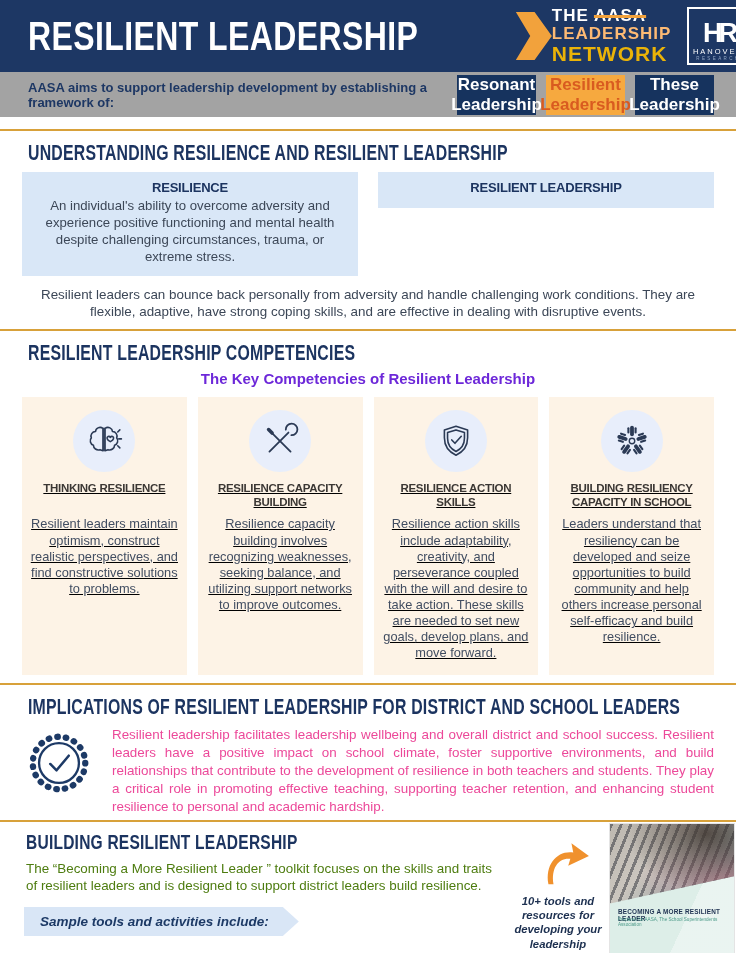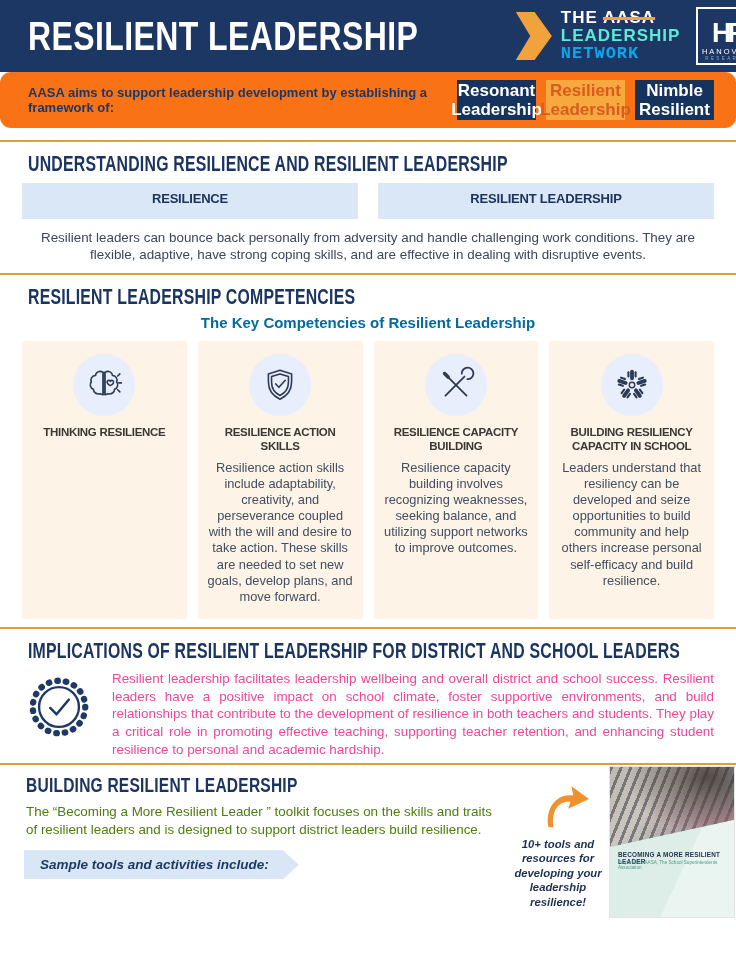--- a/index.html
+++ b/index.html
@@ -3,34 +3,34 @@
 <meta charset="utf-8">
 <style>
   * { margin:0; padding:0; box-sizing:border-box; }
   body { font-family:"Liberation Sans", sans-serif; background:#ffffff; }
   .page { width:736px; height:953px; background:#fff; position:relative; overflow:hidden; margin:0 auto; }
 
   
   .topbar { height:72px; background:#1d3764; display:flex; align-items:center; justify-content:space-between; padding:0 12px 0 28px; }
   .page-title { color:#fff; font-size:40px; font-weight:700; letter-spacing:.5px; transform:scaleX(.80); transform-origin:left center; white-space:nowrap; }
   .logo-group { display:flex; align-items:center; gap:16px; }
-  .aln { display:flex; align-items:center; gap:9px; }
+  .aln { display:flex; align-items:center; }
   .chevron { width:36px; height:48px; background:#f2a23c; clip-path:polygon(0 0, 52% 0, 100% 50%, 52% 100%, 0 100%, 40% 50%); }
   .aln-text { line-height:1.04; font-weight:700; letter-spacing:1px; white-space:nowrap; }
   .aln-l1 { color:#fff; font-size:17px; }
   .aasa-strike { text-decoration:line-through; text-decoration-color:#f2a23c; text-decoration-thickness:2.5px; }
-  .aln-l2 { color:#5eead4; font-size:17px; }
-  .aln-l3 { color:#0ea5e9; font-size:17px;font-family:Liberation Mono, monospace; }
+  .aln-l2 { color:#fdba74; font-size:17px; }
+  .aln-l3 { color:#eab308; font-size:21px; }
   .hanover { width:62px; height:58px; border:2px solid #fff; position:relative; display:flex; flex-direction:column; align-items:center; justify-content:flex-end; padding-bottom:2px; }
   .hr-mono { font-size:27px; color:#fff; font-weight:700; letter-spacing:-4px; line-height:.95; }
   .hanover-name { color:#fff; font-size:7.5px; letter-spacing:2px; font-weight:400; }
   .hanover-sub { color:#93a7c4; font-size:4.5px; letter-spacing:2.4px; }
 
   
-  .framework-bar { height:56px; background:#f97316; display:flex; align-items:center; padding:0 22px 0 28px; gap:10px;border-radius:11px; }
+  .framework-bar { height:45px; background:#a3a3a3; display:flex; align-items:center; padding:0 22px 0 28px; gap:10px; }
   .framework-text { color:#1d3764; font-weight:700; font-size:13px; flex:1; }
   .chip { width:79px; height:40px; display:flex; align-items:center; justify-content:center; text-align:center; font-weight:700; font-size:17px; line-height:1.12; cursor:pointer; }
   .chip-navy { background:#16335e; color:#fff; }
   .chip-orange { background:#f6a93f; color:#d95b20; }
 
   
   .goldline { height:2px; background:#d8a13a; }
   .gl-1 { margin-top:12px; }
   .gl-2 { margin-top:9px; }
   .gl-3 { margin-top:8px; }
@@ -38,22 +38,22 @@
   .sec-h { color:#1c3460; font-size:22px; font-weight:700; margin:9px 0 4px 28px; transform:scaleX(.72); transform-origin:left center; white-space:nowrap; letter-spacing:.3px; }
 
   
   .def-row { display:flex; gap:20px; margin:6px 22px 0; align-items:flex-start; }
   .def-box { flex:1; background:#d9e7f7; padding:8px 16px 10px; }
   .def-title { text-align:center; color:#1c3460; font-weight:700; font-size:13px; letter-spacing:-.2px; margin-bottom:3px; }
   .def-body { text-align:center; color:#3c4757; font-size:13.2px; line-height:1.28; }
   .summary { text-align:center; color:#3c4757; font-size:13.4px; line-height:1.3; margin:10px 40px 0; }
 
   
-  .sub-title { text-align:center; color:#0369a1; font-size:15px; font-weight:700; margin:2px 0 10px; }
-  .cards { display:flex; gap:11px; margin:0 22px; }
+  .sub-title { text-align:center; color:#6d28d9; font-size:15px; font-weight:700; margin:2px 0 10px; }
+  .cards { display:flex; gap:11px; margin:0 22px;text-decoration:underline; }
   .card { flex:1; background:#fdf3e6; padding:13px 8px 14px; display:flex; flex-direction:column; align-items:center; }
   .card-circle { width:62px; height:62px; border-radius:50%; background:#e8eefb; display:flex; align-items:center; justify-content:center; margin-bottom:10px; flex:none; }
   .card-title { text-align:center; font-weight:700; font-size:11.5px; letter-spacing:-.3px; color:#3b3734; line-height:1.2; min-height:34px; width:100%; }
   .card-body { text-align:center; color:#414d61; font-size:12.8px; line-height:1.26; }
 
   
   .impl-row { display:flex; gap:18px; margin:6px 22px 0 24px; align-items:flex-start; }
   .badge-wrap { flex:none; margin-top:2px; }
   .impl-body { flex:1; text-align:justify; color:#ec4899; font-size:13.4px; line-height:1.33; }
 
@@ -103,28 +103,29 @@
         <div class="hanover-name">HANOVER</div>
         <div class="hanover-sub">RESEARCH</div>
       </div>
     </div>
   </div>
 
   <div class="framework-bar">
     <div class="framework-text">AASA aims to support leadership development by establishing a framework of:</div>
     <div class="chip chip-navy">Resonant Leadership</div>
     <div class="chip chip-orange">Resilient Leadership</div>
-    <div class="chip chip-navy">Nimble Resilient</div>
+    <div class="chip chip-navy">These Leadership</div>
   </div>
 
   <div class="goldline gl-1"></div>
   <div class="sec-h">UNDERSTANDING RESILIENCE AND RESILIENT LEADERSHIP</div>
   <div class="def-row">
     <div class="def-box">
       <div class="def-title">RESILIENCE</div>
+      <div class="def-body">An individual's ability to overcome adversity and experience positive functioning and mental health despite challenging circumstances, trauma, or extreme stress.</div>
     </div>
     <div class="def-box">
       <div class="def-title">RESILIENT LEADERSHIP</div>
     </div>
   </div>
   <div class="summary">Resilient leaders can bounce back personally from adversity and handle challenging work conditions. They are flexible, adaptive, have strong coping skills, and are effective in dealing with disruptive events.</div>
 
   <div class="goldline gl-2"></div>
   <div class="sec-h">RESILIENT LEADERSHIP COMPETENCIES</div>
   <div class="sub-title">The Key Competencies of Resilient Leadership</div>
@@ -138,49 +139,50 @@
             <path d="M19 6 c3-2.2 7 0 7 3 c3.2 0 5.2 3.2 4 6 c2 2 1 6 -2 7 c0 3 -3 5.2 -6.2 4.2 l-2.8 1 z"></path>
             <line x1="18" y1="6" x2="18" y2="27"></line>
             <path d="M24 14.5 c1.1-1.7 3.6-.6 3 1.3 c-.4 1.3-3 2.8-3 2.8 c0 0-2.6-1.5-3-2.8 c-.6-1.9 1.9-3 3-1.3 z"></path>
             <line x1="31" y1="9.5" x2="33" y2="7.5"></line>
             <line x1="32" y1="16" x2="34.5" y2="16"></line>
             <line x1="31" y1="22.5" x2="33" y2="24.5"></line>
           </svg>
         </span>
       </div>
       <div class="card-title">THINKING RESILIENCE</div>
-    </div>
-
-    <div class="card">
-      <div class="card-circle">
-        <span>
-          <svg width="38" height="38" viewBox="0 0 36 36" fill="none" stroke="#2b3a55" stroke-width="1.5" stroke-linecap="round" stroke-linejoin="round">
-            <path d="M18 4 L29 7.5 V15 C29 23 24.5 28.5 18 31.5 C11.5 28.5 7 23 7 15 V7.5 Z"></path>
-            <path d="M18 7.5 L26 10 V15.5 C26 21.5 22.5 25.8 18 28 C13.5 25.8 10 21.5 10 15.5 V10 Z"></path>
-            <path d="M14 17 l3 3.2 L23 13.5"></path>
-          </svg>
-        </span>
-      </div>
-      <div class="card-title">RESILIENCE ACTION SKILLS</div>
-      <div class="card-body">Resilience action skills include adaptability, creativity, and perseverance coupled with the will and desire to take action. These skills are needed to set new goals, develop plans, and move forward.</div>
+      <div class="card-body">Resilient leaders maintain optimism, construct realistic perspectives, and find constructive solutions to problems.</div>
     </div>
 
     <div class="card">
       <div class="card-circle">
         <span>
           <svg width="38" height="38" viewBox="0 0 36 36" fill="none" stroke="#2b3a55" stroke-width="1.7" stroke-linecap="round" stroke-linejoin="round">
             <line x1="10" y1="10" x2="28" y2="28"></line>
             <line x1="7.2" y1="7.2" x2="10.5" y2="10.5" stroke-width="3.4"></line>
             <line x1="26" y1="10" x2="8" y2="28"></line>
             <path d="M23.5 7.2 A5.5 5.5 0 1 1 28.8 12.5"></path>
           </svg>
         </span>
       </div>
       <div class="card-title">RESILIENCE CAPACITY BUILDING</div>
       <div class="card-body">Resilience capacity building involves recognizing weaknesses, seeking balance, and utilizing support networks to improve outcomes.</div>
+    </div>
+
+    <div class="card">
+      <div class="card-circle">
+        <span>
+          <svg width="38" height="38" viewBox="0 0 36 36" fill="none" stroke="#2b3a55" stroke-width="1.5" stroke-linecap="round" stroke-linejoin="round">
+            <path d="M18 4 L29 7.5 V15 C29 23 24.5 28.5 18 31.5 C11.5 28.5 7 23 7 15 V7.5 Z"></path>
+            <path d="M18 7.5 L26 10 V15.5 C26 21.5 22.5 25.8 18 28 C13.5 25.8 10 21.5 10 15.5 V10 Z"></path>
+            <path d="M14 17 l3 3.2 L23 13.5"></path>
+          </svg>
+        </span>
+      </div>
+      <div class="card-title">RESILIENCE ACTION SKILLS</div>
+      <div class="card-body">Resilience action skills include adaptability, creativity, and perseverance coupled with the will and desire to take action. These skills are needed to set new goals, develop plans, and move forward.</div>
     </div>
 
     <div class="card">
       <div class="card-circle">
         <span>
           <svg width="38" height="38" viewBox="0 0 36 36">
             <g fill="#2b3a55">
               <g transform="rotate(0 18 18)">
                   <rect x="16.2" y="3.5" width="3.6" height="10" rx="1.8"></rect>
                   <rect x="13.6" y="5" width="2" height="6" rx="1"></rect>

